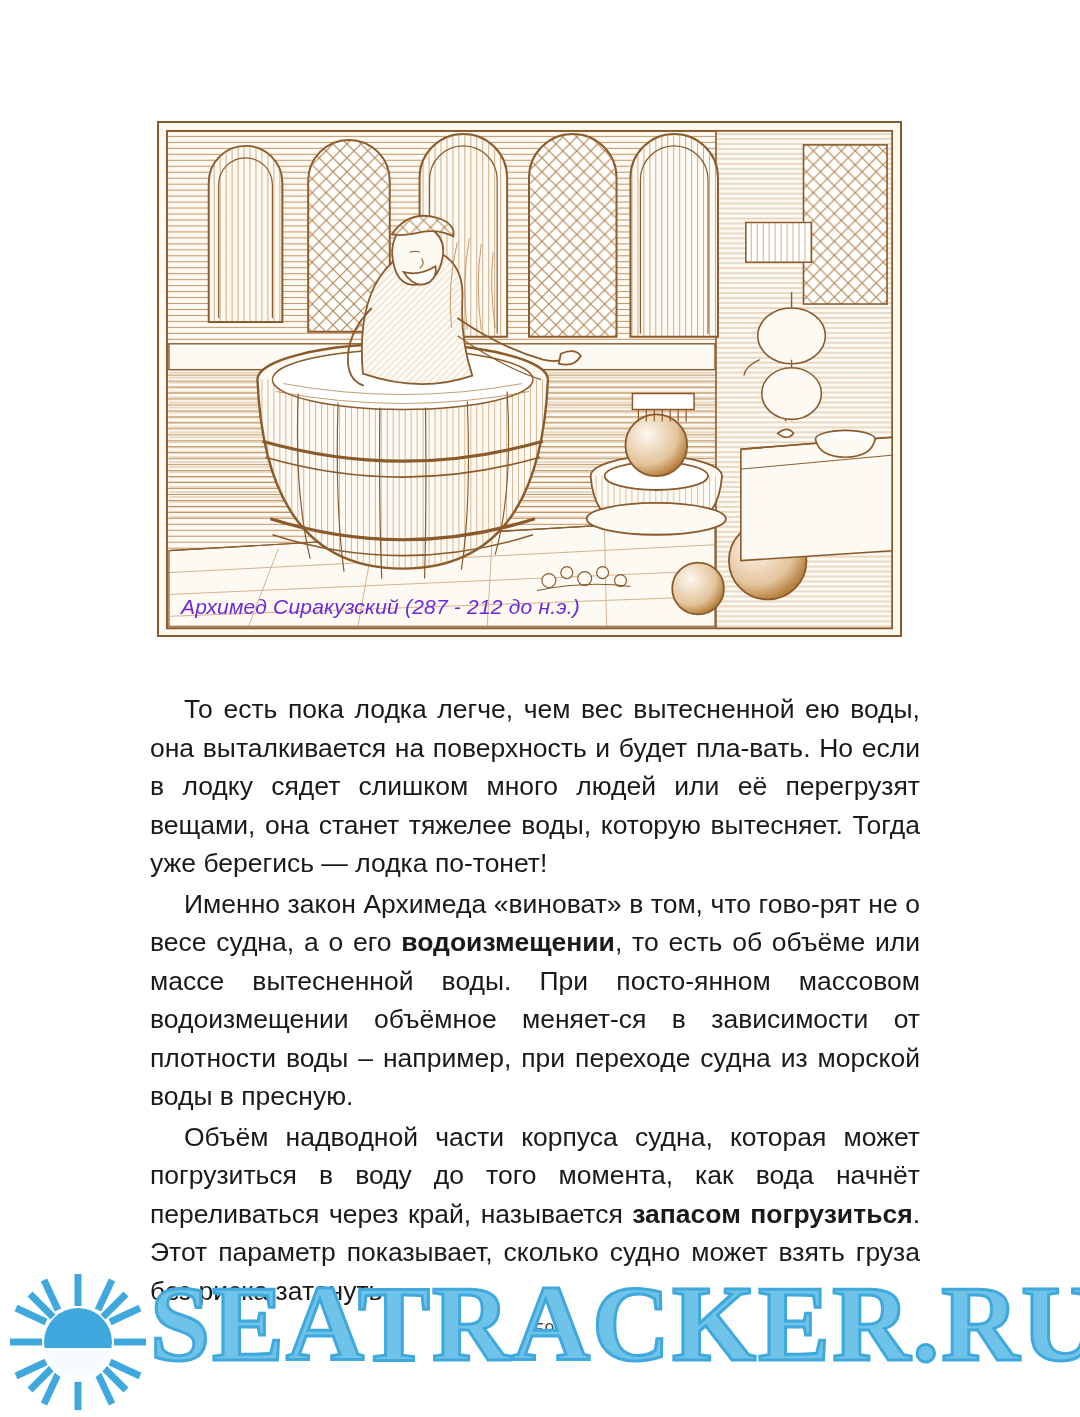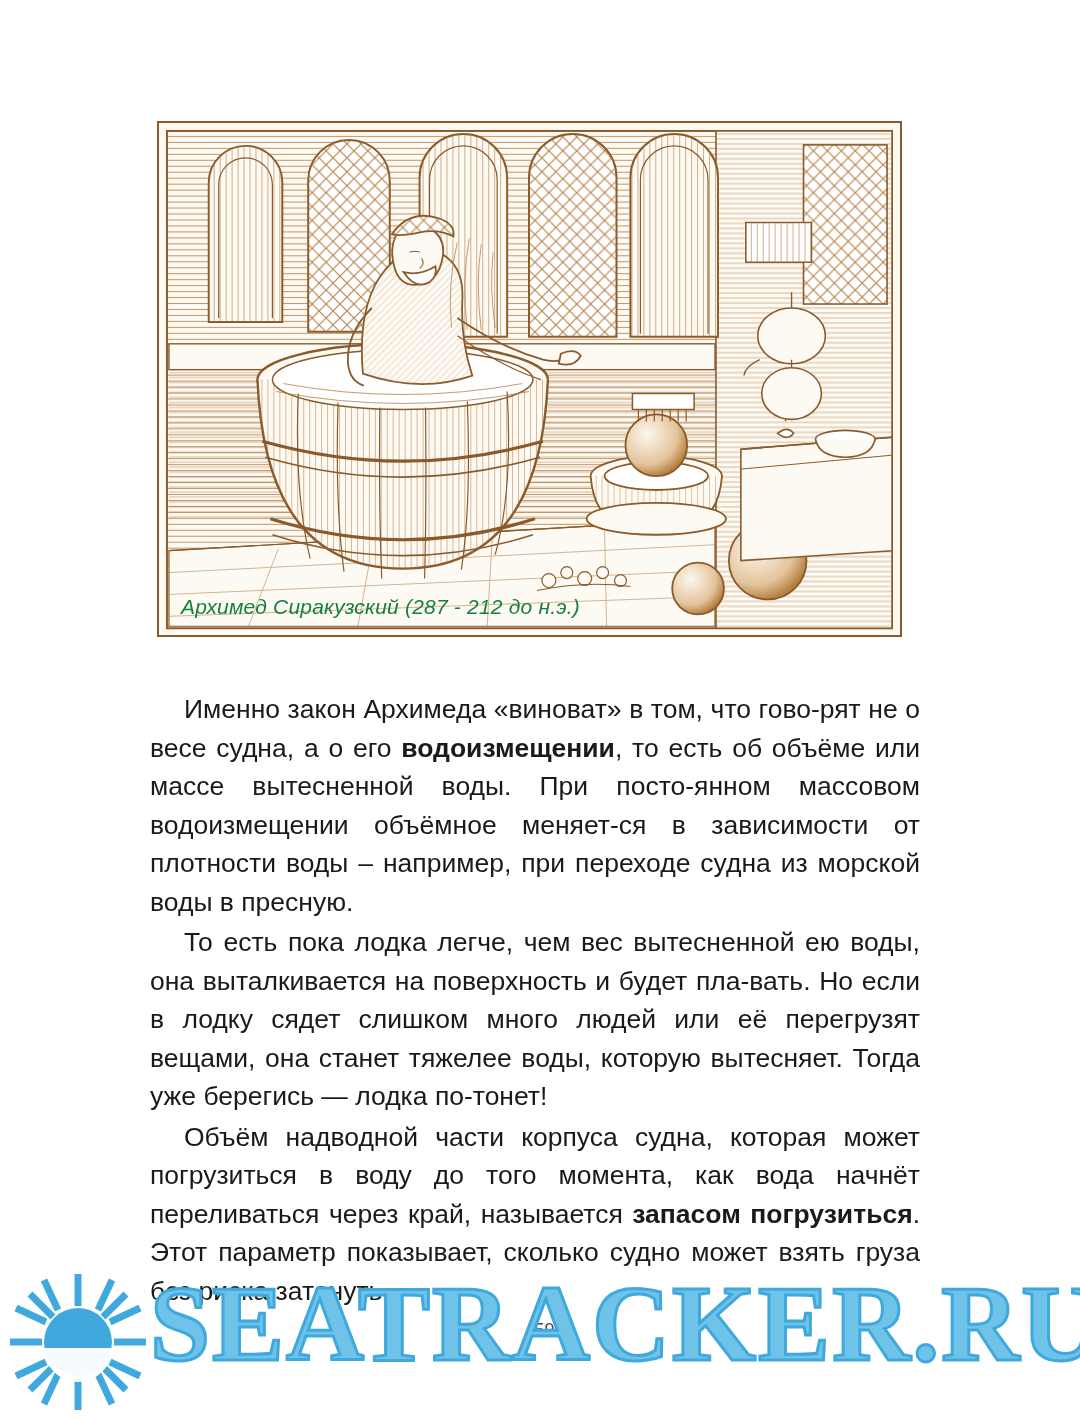--- a/index.html
+++ b/index.html
@@ -31,21 +31,21 @@
   .engraving {
     position: absolute;
     inset: 0;
   }
   .caption {
     position: absolute;
     left: 22px;
     bottom: 16px;
     font-style: italic;
     font-size: 21px;
-    color: #15803d;
+    color: #6d28d9;
     letter-spacing: 0.2px;
     white-space: nowrap;
   }
 
   
   .textblock {
     position: absolute;
     left: 150px;
     top: 690px;
     width: 770px;
@@ -295,23 +295,23 @@
       <path d="M324 122 q-6 40 0 86"></path>
       <path d="M336 130 q-4 34 2 76"></path>
     </g>
   </svg>
 
   <div class="caption">Архимед Сиракузский (287 - 212 до н.э.)</div>
 </div>
 
 <div class="textblock">
 
+  <p class="indent">То есть пока лодка легче, чем вес вытесненной ею воды, она выталкивается на поверхность и будет пла-вать. Но если в лодку сядет слишком много людей или её перегрузят вещами, она станет тяжелее воды, которую вытесняет. Тогда уже берегись — лодка по-тонет!</p>
+
   <p class="indent"><span>Именно закон Архимеда «виноват» в том, что гово-рят не о весе судна, а о его </span><b>водоизмещении</b><span>, то есть об объёме или массе вытесненной воды. При посто-янном массовом водоизмещении объёмное меняет-ся в зависимости от плотности воды – например, при переходе судна из морской воды в пресную.</span></p>
-
-  <p class="indent">То есть пока лодка легче, чем вес вытесненной ею воды, она выталкивается на поверхность и будет пла-вать. Но если в лодку сядет слишком много людей или её перегрузят вещами, она станет тяжелее воды, которую вытесняет. Тогда уже берегись — лодка по-тонет!</p>
 
   <p class="indent"><span>Объём надводной части корпуса судна, которая может погрузиться в воду до того момента, как вода начнёт переливаться через край, называется </span><b>запасом погрузиться</b><span>. Этот параметр показывает, сколько судно может взять груза без риска затонуть.</span></p>
 </div>
 
 <div class="page-number">59</div>
 
 <div class="watermark">
   <svg class="wm-sun" viewBox="0 0 140 140">
     <g fill="#3fa9dd">
       <circle cx="70" cy="70" r="34"></circle>

